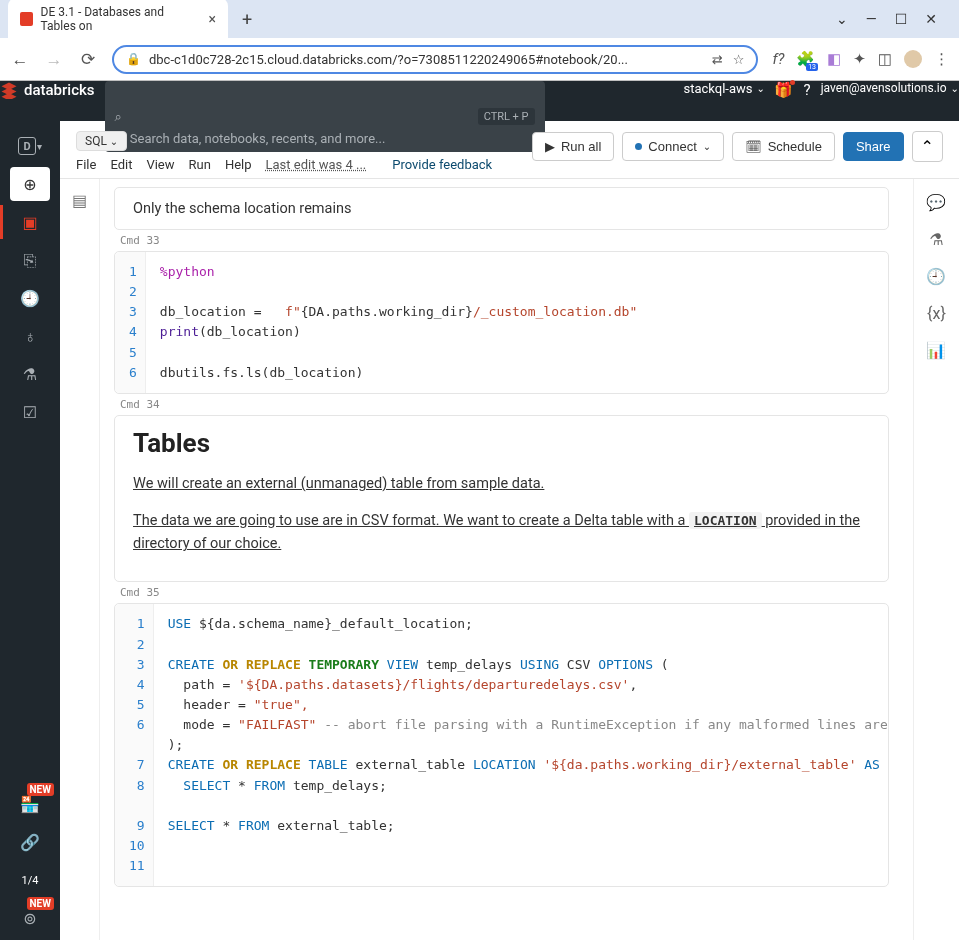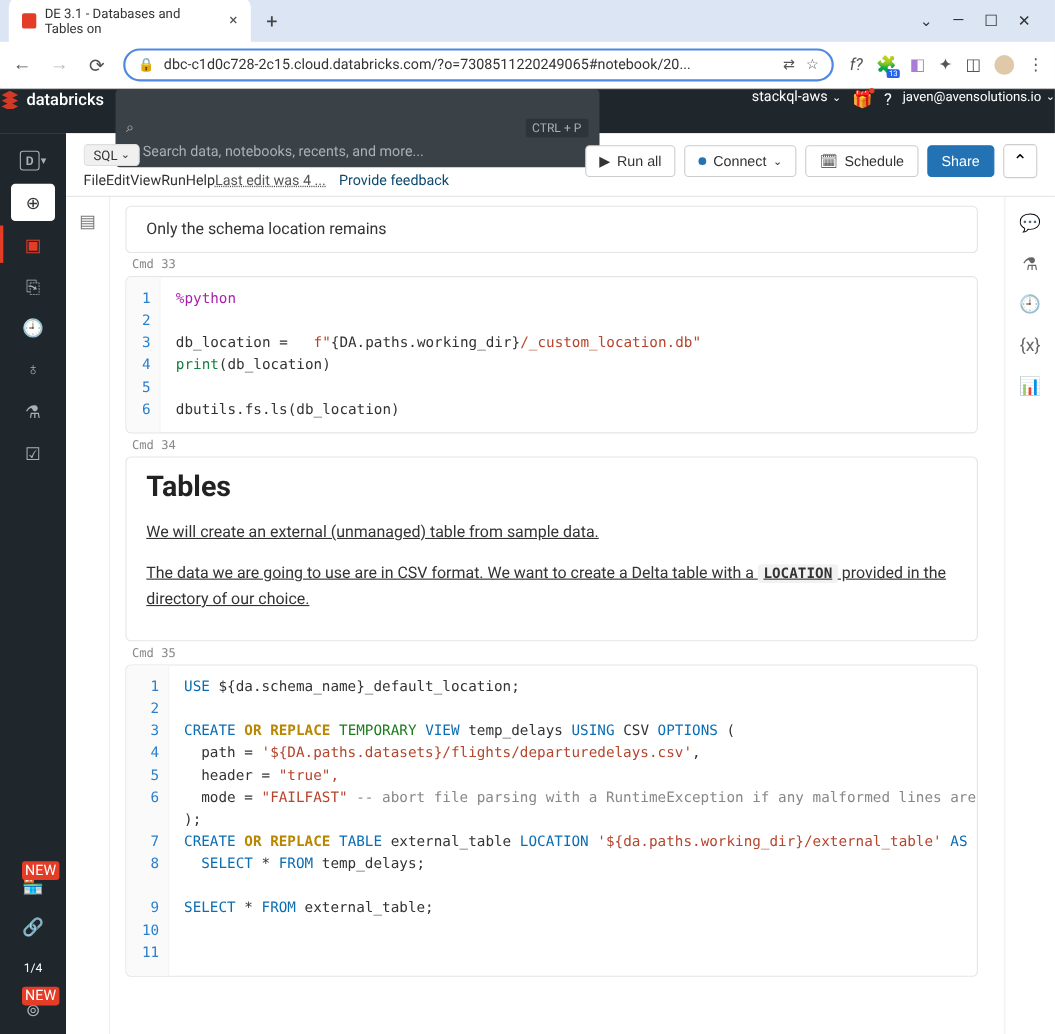--- a/index.html
+++ b/index.html
@@ -40,30 +40,30 @@
     .notify-dot { width: 5px; height: 5px; background: #e33d27; border-radius: 50%; position: absolute; top: -1px; right: -1px; }
     .user-email { font-size: 12px; display: flex; align-items: center; gap: 4px; cursor: pointer; }
     
     
     .main-area { display: flex; height: 860px; }
     .left-rail { width: 60px; background: #1f272d; display: flex; flex-direction: column; align-items: center; padding: 8px 0; gap: 4px; }
     .rail-item { width: 40px; height: 34px; display: flex; align-items: center; justify-content: center; color: #aab0b5; border-radius: 4px; cursor: pointer; font-size: 16px; position: relative; }
     .rail-item.highlight { background: #fff; color: #333; }
     .rail-item.orange-bar::before { content:""; position:absolute; left:-10px; top:0; bottom:0; width:3px; background:#e33d27; }
     .rail-bottom { margin-top: auto; display: flex; flex-direction: column; align-items: center; gap: 4px; }
-    .new-badge { position: absolute; top: -4px; right: -4px; background: #e33d27; color: #fff; font-size: 13px; padding: 1px 3px; border-radius: 3px; font-weight: normal; }
+    .new-badge { position: absolute; top: -4px; right: -4px; background: #e33d27; color: #fff; font-size: 10px; padding: 1px 3px; border-radius: 3px; font-weight: bold; }
     .rail-count { color: #fff; font-size: 11px; }
     
     
     .notebook-wrap { flex: 1; display: flex; flex-direction: column; overflow: hidden; }
     .nb-header { border-bottom: 1px solid #e5e5e5; padding: 10px 16px 6px 16px; display: flex; align-items: flex-start; gap: 12px; }
     .nb-title-area { flex: 1; min-width: 0; }
     .nb-title { font-size: 17px; font-weight: 600; color: #333; white-space: nowrap; overflow: hidden; text-overflow: ellipsis; display: flex; align-items: center; gap: 10px; }
     .lang-badge { background: #f0f0f0; border: 1px solid #ddd; border-radius: 4px; padding: 2px 8px; font-size: 12px; font-weight: normal; display: inline-flex; align-items: center; gap: 3px; }
-    .nb-menu { display: flex; font-size: 13px; color: #333; margin-top: 6px; align-items: center; }
+    .nb-menu { display: flex; gap: 14px; font-size: 13px; color: #333; margin-top: 6px; align-items: center; }
     .nb-menu span { cursor: pointer; }
     .last-edit { text-decoration: underline dotted; color: #555; }
     .feedback-link { color: #0c4a6e; margin-left: 12px; }
     .nb-actions { display: flex; gap: 8px; align-items: center; }
     .btn { border: 1px solid #ccc; background: #fff; border-radius: 4px; padding: 6px 12px; font-size: 13px; display: flex; align-items: center; gap: 6px; cursor: pointer; color: #333; }
     .btn-share { background: #2272b4; color: #fff; border-color: #2272b4; }
     .connect-dot { width: 7px; height: 7px; background: #2272b4; border-radius: 50%; }
     .chevron { font-size: 10px; }
     
     
@@ -84,24 +84,24 @@
     
     .right-rail { width: 46px; border-left: 1px solid #eee; display: flex; flex-direction: column; align-items: center; padding-top: 14px; gap: 18px; color: #666; }
     .right-rail span { font-size: 16px; cursor: pointer; }
     .expand-toggle { border: 1px solid #ccc; border-radius: 4px; padding: 5px 8px; cursor: pointer; }
     
     
     .tk-mag { color: #aa22aa; }
     .tk-key { color: #0b6db3; font-weight: normal; }
     .tk-str { color: #b5452c; }
     .tk-strpath { color: #b5452c; }
-    .tk-builtin { color: #15803d; }
+    .tk-builtin { color: #4c1d95; }
     .tk-blk { color: #333; }
     .tk-yel { color: #b88600; font-weight: bold; }
-    .tk-grn { color: #1a7c1a; font-weight: normal; }
+    .tk-grn { color: #1a7c1a; font-weight: bold; }
     .tk-cmt { color: #888; }
   </style>
 </head>
 <body>
 
 <div class="browser-chrome">
   <div class="tab-bar">
     <div class="tab">
       <span class="tab-favicon"></span>
       <span>DE 3.1 - Databases and Tables on</span>

